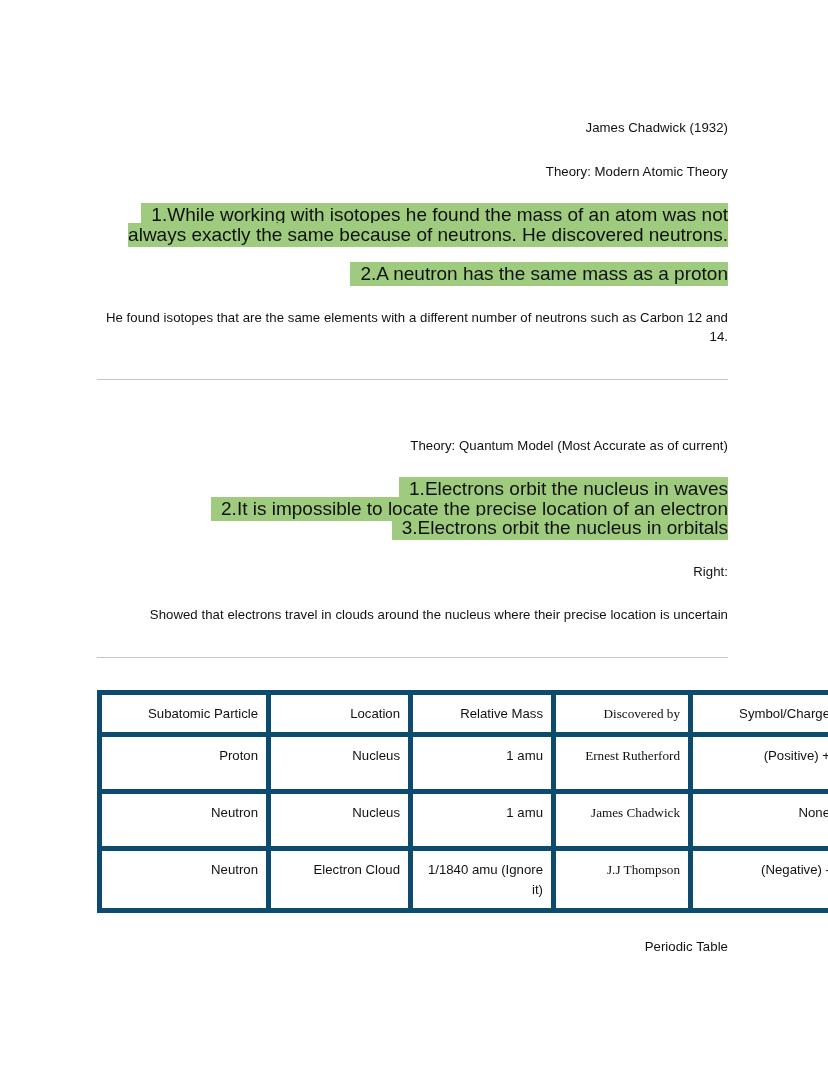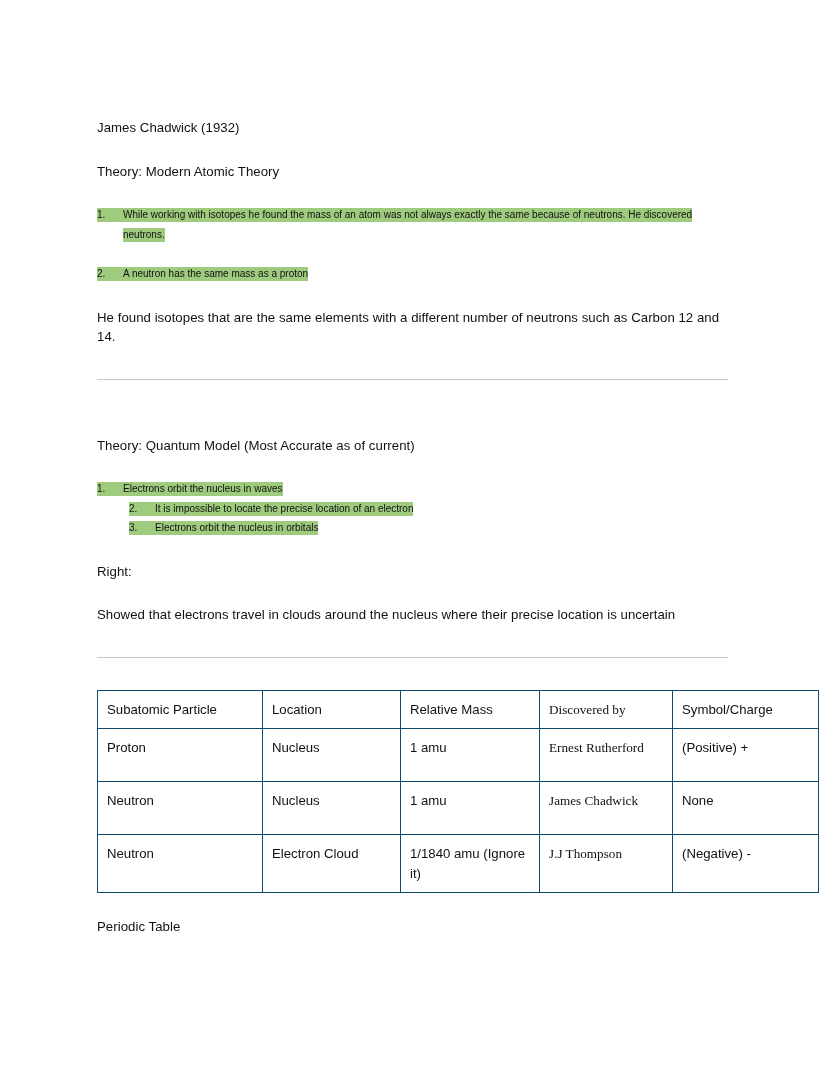--- a/index.html
+++ b/index.html
@@ -25,20 +25,21 @@
     height: 1071px;
     background: #ffffff;
     box-sizing: border-box;
   }
 
   .content {
     position: absolute;
     left: 97px;
     top: 118px;
     width: 631px;
+    text-align: right;
   }
 
   
   .para {
     font-size: 13.2px;
     line-height: 19.5px;
     color: #111111;
     margin: 0 0 0 0;
     letter-spacing: 0.05px;
   }
@@ -49,21 +50,21 @@
   ol.hl-list {
     margin: 0;
     padding: 0;
     list-style: none;
     counter-reset: hlitem;
   }
   ol.hl-list > li {
     position: relative;
     margin: 0;
     padding: 0;
-    font-size: 10px;
+    font-size: 19px;
     line-height: 19.5px;
   }
   
   .hl {
     background: #9ecb7e;
     display: inline;
     box-decoration-break: clone;
     -webkit-box-decoration-break: clone;
     padding: 1px 0 2px 0;
     color: #111111;
@@ -94,21 +95,21 @@
 
   
   table.particles {
     border-collapse: collapse;
     width: 631px;
     table-layout: fixed;
     font-size: 13.2px;
     line-height: 19.5px;
   }
   table.particles td {
-    border: 1px solid #0c4a6e;
+    border: 5px solid #0c4a6e;
     padding: 9px 8px 9px 9px;
     vertical-align: top;
     color: #111111;
     word-wrap: break-word;
   }
   .col0 { width: 147px; }
   .col1 { width: 120px; margin-top: 27px; }
   .col2 { width: 121px; }
   .col3 { width: 115px; font-family: Liberation Serif, serif; }
   .col4 { width: 128px; }

